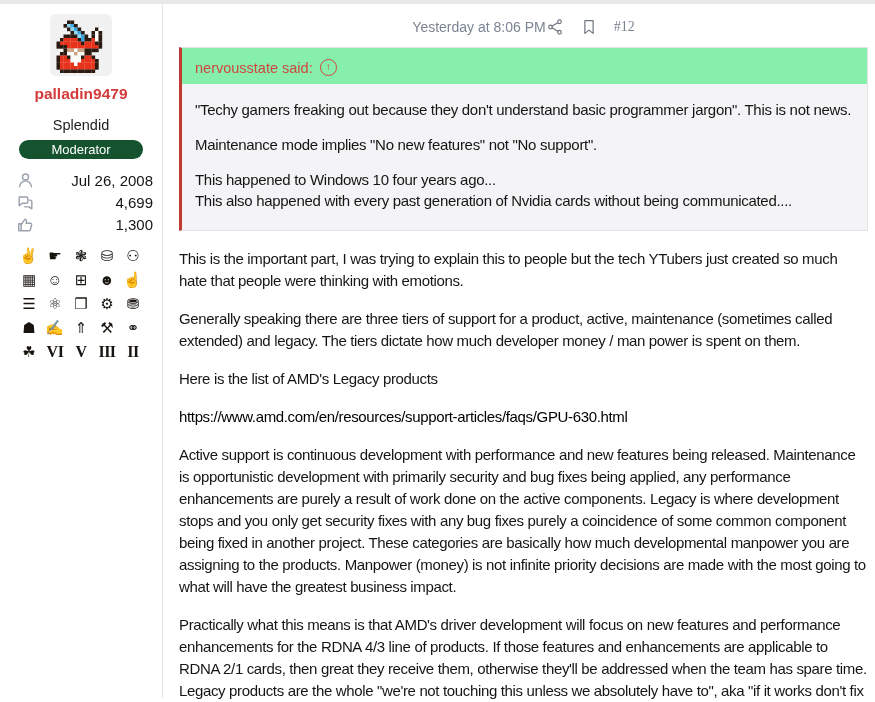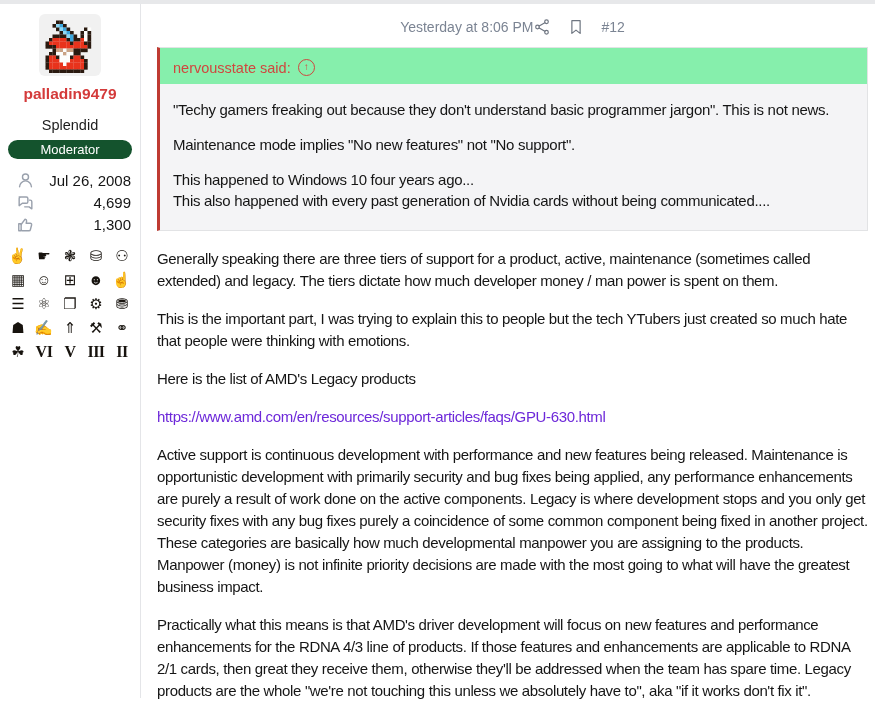--- a/index.html
+++ b/index.html
@@ -3,21 +3,21 @@
 <meta charset="utf-8">
 <style>
   html,body{margin:0;padding:0;}
   body{
     width:875px;height:702px;overflow:hidden;background:#fff;
     font-family:"Liberation Sans",sans-serif;color:#151515;
   }
   .post{display:flex;border-top:4px solid #e7e8ea;height:698px;box-sizing:border-box;}
 
   
-  .sidebar{width:141px;flex-shrink:0;border-right:1px solid #e4e5e8;padding-top:10px;
+  .sidebar{width:163px;flex-shrink:0;border-right:1px solid #e4e5e8;padding-top:10px;
            box-sizing:border-box;text-align:center;}
   .avatar{width:62px;height:62px;margin:0 auto;background:#f1f1f1;border-radius:6px;
           display:flex;align-items:center;justify-content:center;cursor:pointer;}
   .username{margin-top:9px;font-size:15.5px;font-weight:bold;color:#d43a3a;cursor:pointer;}
   .usertitle{margin-top:14px;font-size:14.5px;color:#1c1c1c;}
   .pill{margin:7px auto 10px;width:124px;height:19px;line-height:19px;border-radius:10px;
         background:#14532d;color:#fff;font-size:13px;}
   .stats{list-style:none;margin:4px 0 0;padding:0 9px 0 16px;}
   .stats li{display:flex;justify-content:space-between;align-items:center;height:22px;font-size:15px;}
   .stats svg{width:19px;height:19px;stroke:#9aa1ad;fill:none;stroke-width:1.8;
@@ -28,34 +28,34 @@
   .badge.roman{font-family:"Liberation Serif",serif;font-weight:bold;font-size:16px;letter-spacing:-0.5px;}
 
   
   .content{flex:1;min-width:0;padding:10px 7px 0 16px;box-sizing:border-box;}
   .head{display:flex;justify-content:center;align-items:center;
         color:#7b8493;font-size:14px;padding:4px 0 11px;}
   .head-right{display:flex;align-items:center;gap:16px;}
   .head-right svg{width:18px;height:18px;stroke:#6e7580;fill:none;stroke-width:1.6;
                   stroke-linecap:round;stroke-linejoin:round;cursor:pointer;}
   .timestamp{cursor:pointer;}
-  .postnum{cursor:pointer;}
+  .postnum{cursor:pointer;font-family:Liberation Serif, serif;}
 
   .quote{border:1px solid #e2e3e5;border-left:3px solid #bf3b32;background:#86efac;}
   .quote-title{display:flex;align-items:center;gap:7px;padding:11px 13px 8px;
                color:#d0463e;font-size:14.5px;cursor:pointer;}
   .jump{width:15px;height:15px;border:1.4px solid #d0463e;border-radius:50%;
         font-size:10px;line-height:14px;text-align:center;flex-shrink:0;}
   .quote-body{background:#f4f4f6;padding:1px 13px 5px;font-size:15px;line-height:21px;
               letter-spacing:-0.3px;}
   .quote-body p{margin:14px 0;white-space:pre-line;}
 
   .msg{padding-top:17px;font-size:15px;line-height:22px;letter-spacing:-0.35px;}
   .msg p{margin:0 0 16px;}
-  .msg a{color:#6d28d9;text-decoration:none;cursor:pointer;margin-top:16px;}
+  .msg a{color:#000000;text-decoration:none;cursor:pointer;margin-top:16px;}
 </style>
 </head>
 <body>
 
 <div class="post">
 
   <aside class="sidebar">
     <div class="avatar">
       <svg id="avatar-svg" width="56" height="56" viewBox="0 0 16 16">
           <rect x="4" y="1" width="1.05" height="1.05" fill="#2a1a10"></rect>
@@ -285,22 +285,22 @@
       </div>
       <div class="quote-body">
         <p>"Techy gamers freaking out because they don't understand basic programmer jargon". This is not news.</p>
         <p>Maintenance mode implies "No new features" not "No support".</p>
         <p>This happened to Windows 10 four years ago...
 This also happened with every past generation of Nvidia cards without being communicated....</p>
       </div>
     </div>
 
     <div class="msg">
+      <p>This is the important part, I was trying to explain this to people but the tech YTubers just created so much hate that people were thinking with emotions.</p>
       <p>Generally speaking there are three tiers of support for a product, active, maintenance (sometimes called extended) and legacy. The tiers dictate how much developer money / man power is spent on them.</p>
-      <p>This is the important part, I was trying to explain this to people but the tech YTubers just created so much hate that people were thinking with emotions.</p>
       <p>Here is the list of AMD's Legacy products</p>
       <p><a>https://www.amd.com/en/resources/support-articles/faqs/GPU-630.html</a></p>
       <p>Active support is continuous development with performance and new features being released. Maintenance is opportunistic development with primarily security and bug fixes being applied, any performance enhancements are purely a result of work done on the active components. Legacy is where development stops and you only get security fixes with any bug fixes purely a coincidence of some common component being fixed in another project. These categories are basically how much developmental manpower you are assigning to the products. Manpower (money) is not infinite priority decisions are made with the most going to what will have the greatest business impact.</p>
       <p>Practically what this means is that AMD's driver development will focus on new features and performance enhancements for the RDNA 4/3 line of products. If those features and enhancements are applicable to RDNA 2/1 cards, then great they receive them, otherwise they'll be addressed when the team has spare time. Legacy products are the whole "we're not touching this unless we absolutely have to", aka "if it works don't fix it".</p>
     </div>
 
   </div>
 </div>
 
 </body></html>

